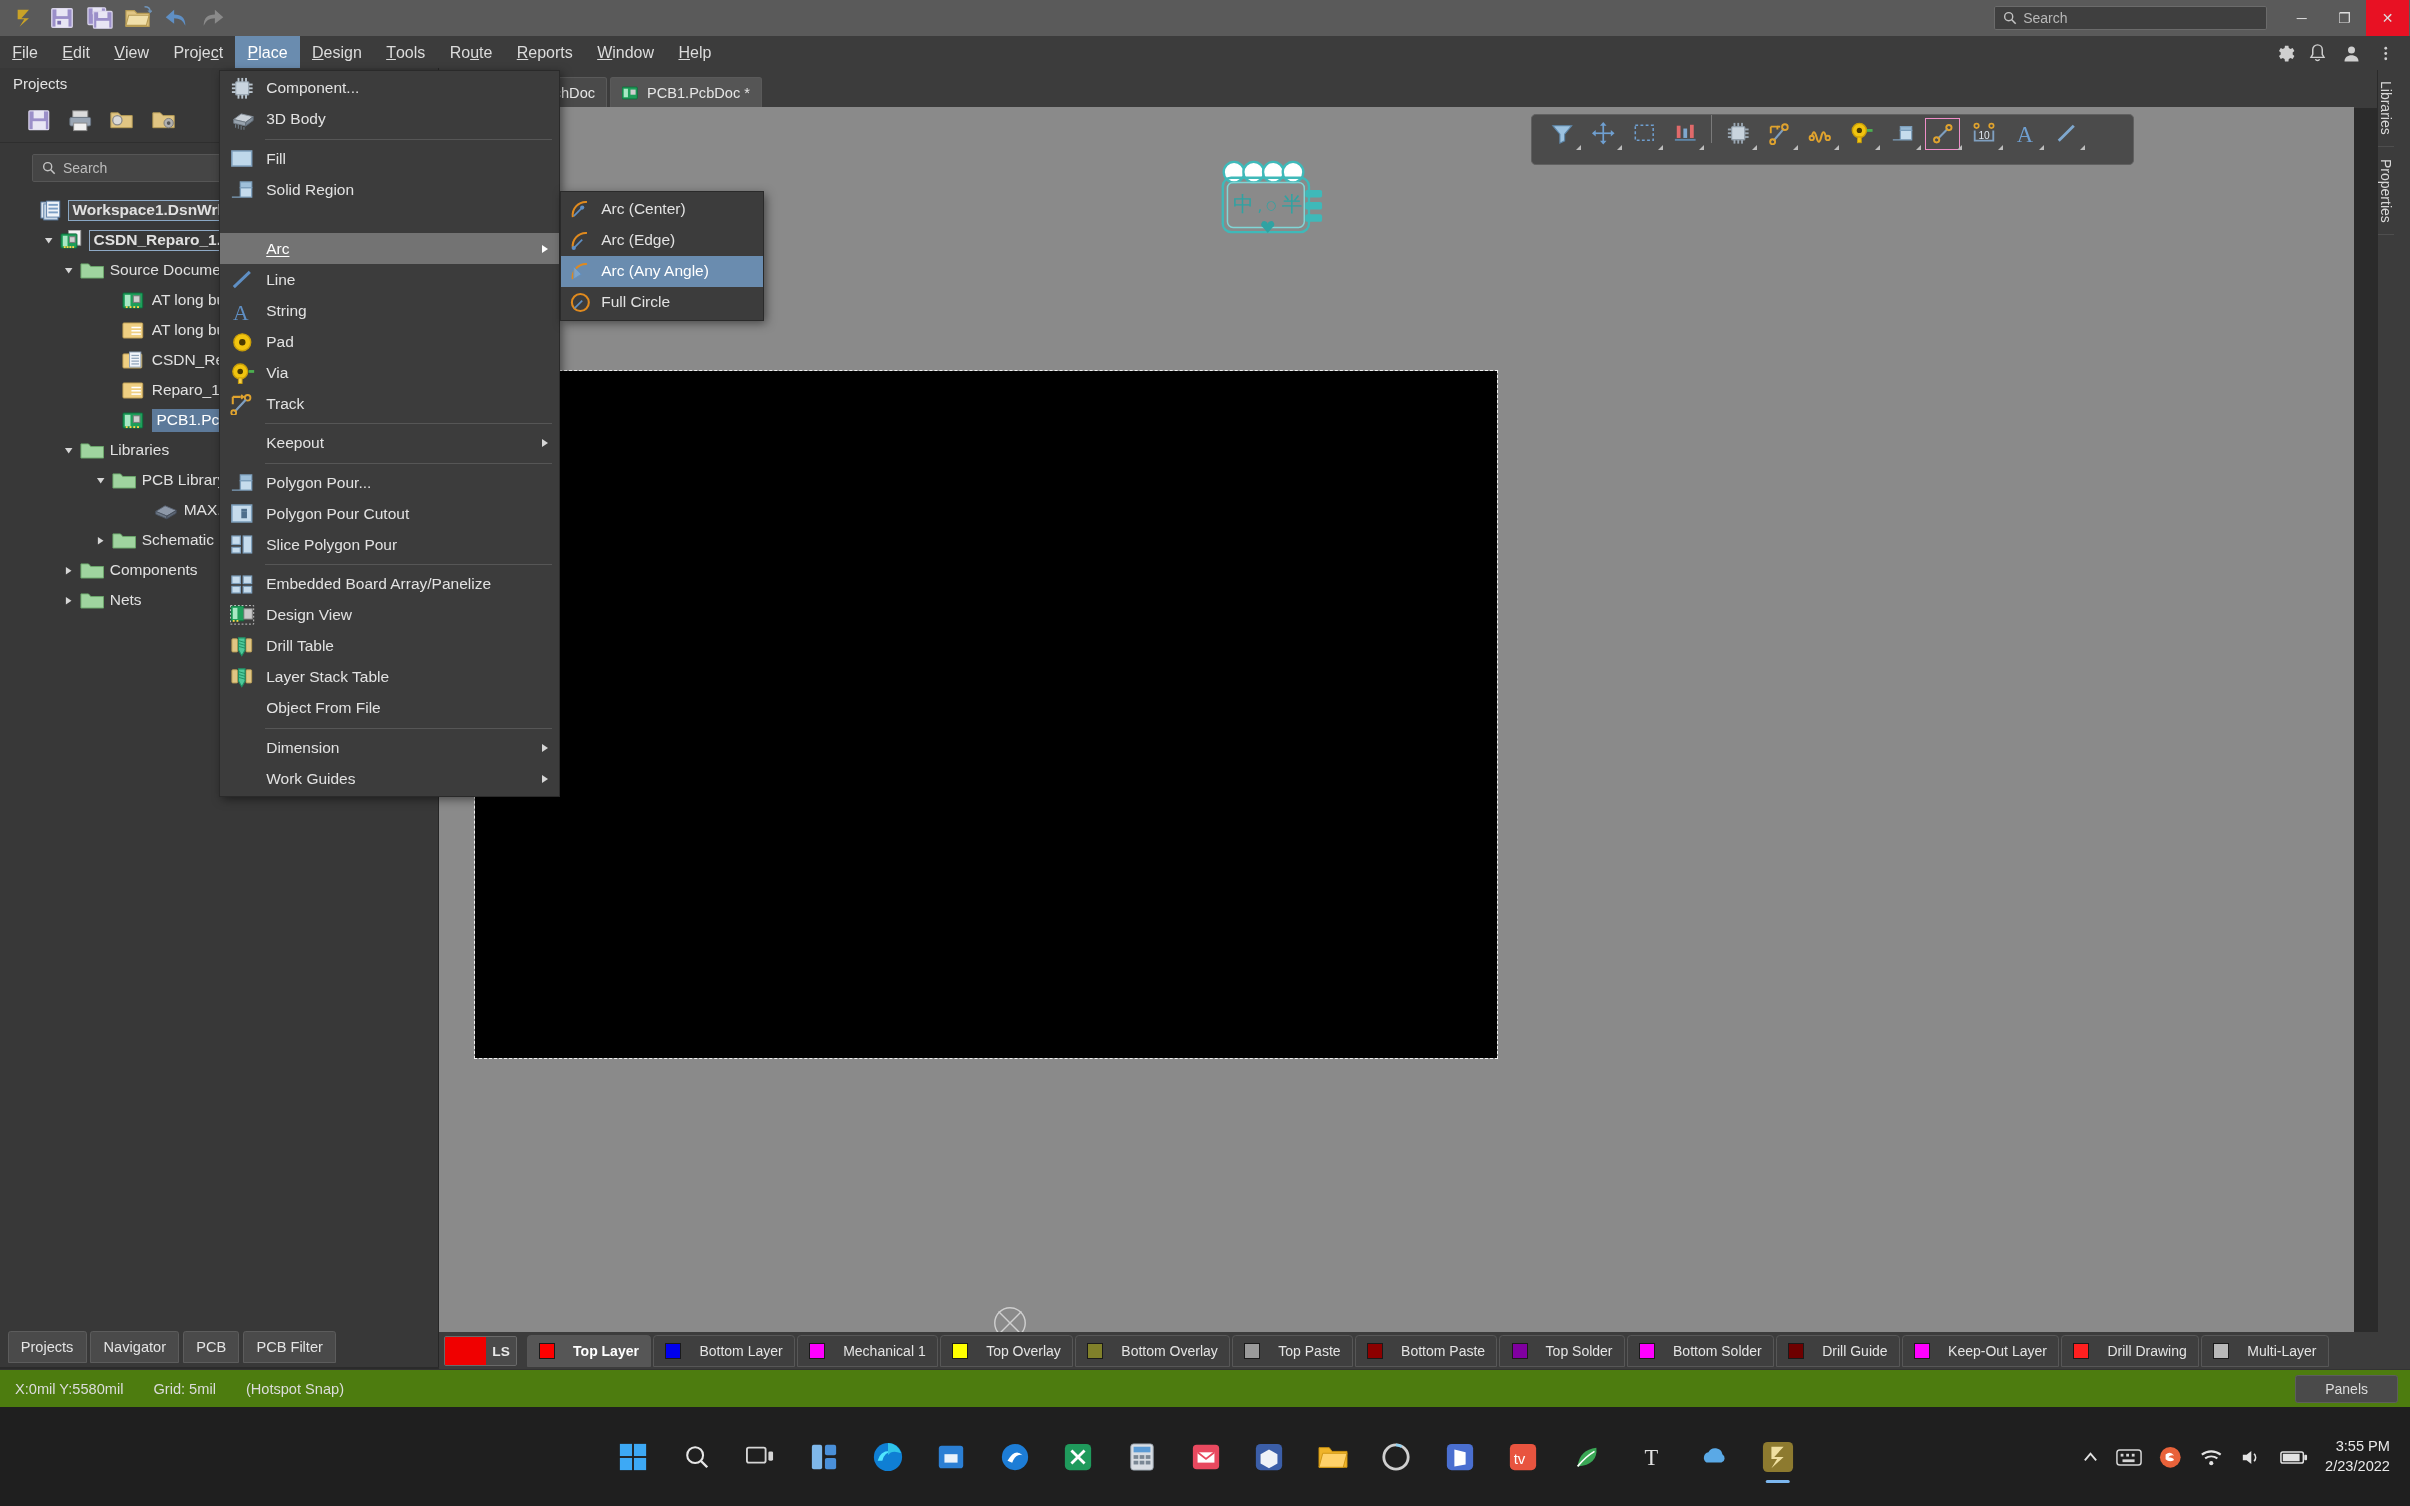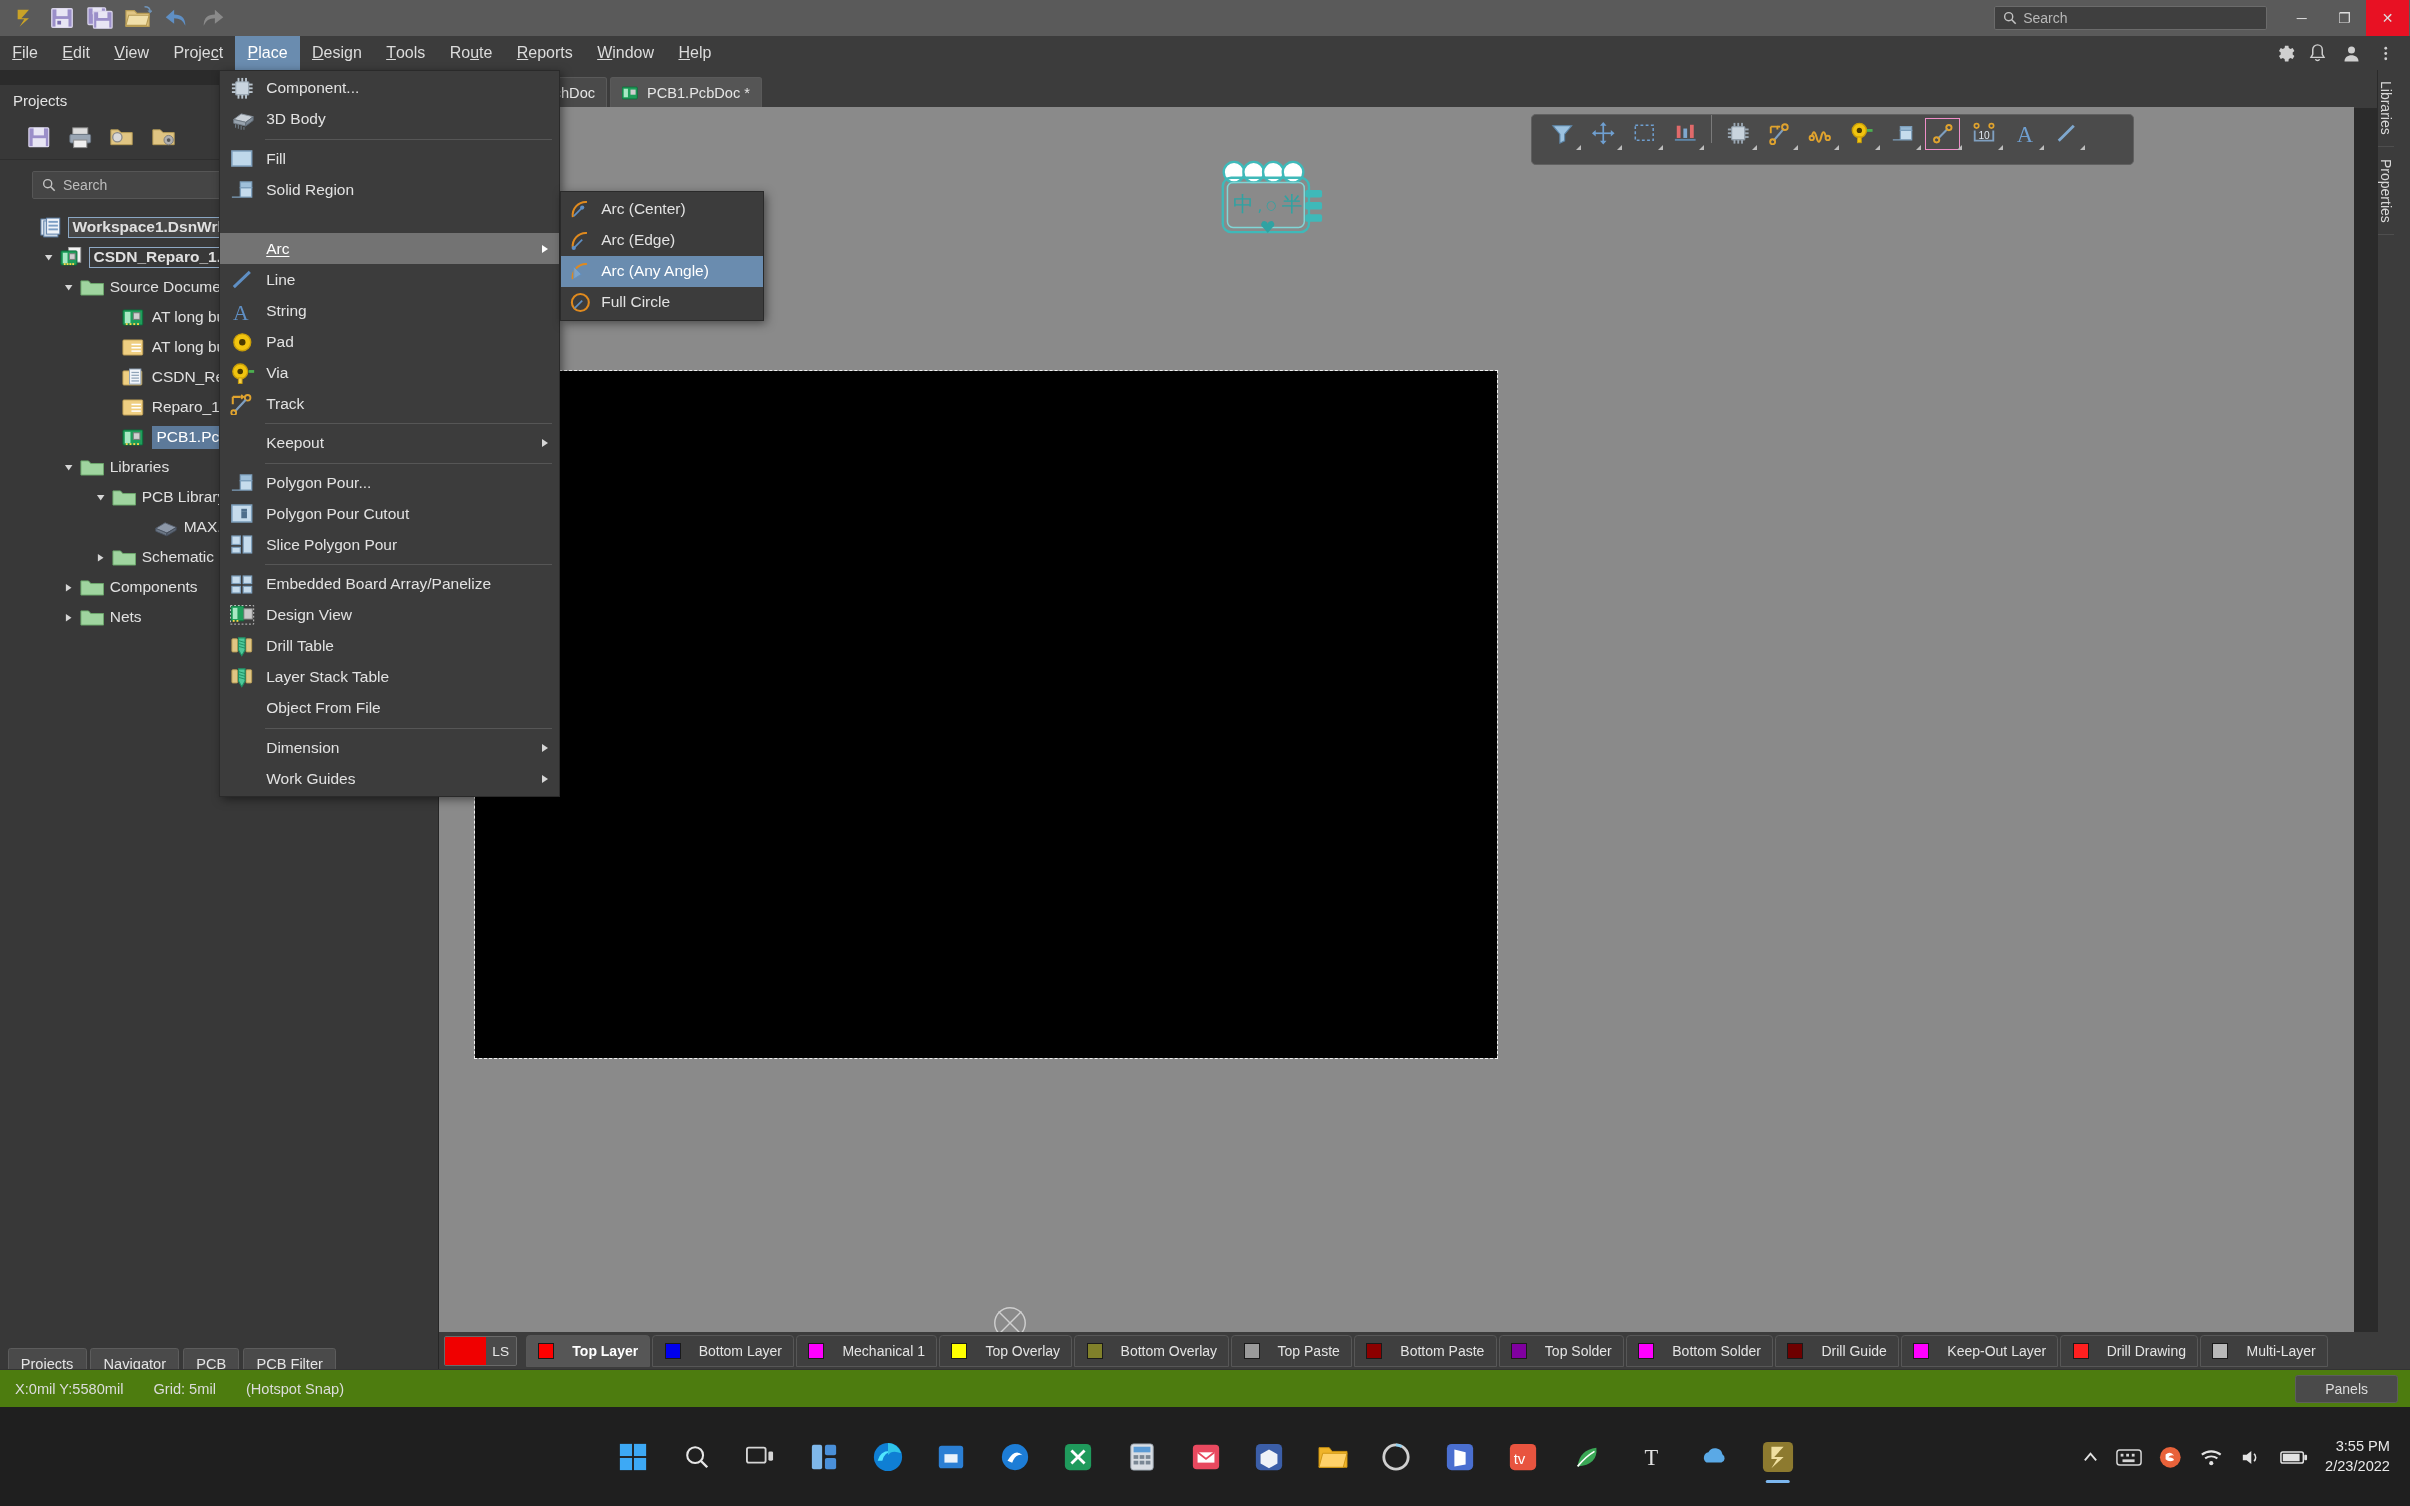--- a/index.html
+++ b/index.html
@@ -43,21 +43,21 @@
     padding: 0 12.2px; display: flex; align-items: center;
     color: #dcdcdc; font-size: 16px; white-space: nowrap;
   }
   .menu-item.active { background: #6a8caf; color: #ffffff; }
   .menu-item u { text-decoration: underline; }
   .mb-right { margin-left: auto; display: flex; align-items: center; gap: 9.4px; padding-right: 13px; }
   .mb-ico { width: 24.5px; height: 24.5px; display:flex; align-items:center; justify-content:center; }
 
   
   .leftpanel {
-    position: absolute; left: 0; top: 85px; width: 439px; height: 1299px;
+    position: absolute; left: 0; top: 68px; width: 439px; height: 1299px;
     background: #383838; border-right: 0.9px solid #262626;
   }
   .lp-header {
     height: 30px; display: flex; align-items: center; padding-left: 13px;
     color: #e2e2e2; font-size: 15px; background: #383838;
   }
   .lp-toolbar {
     height: 45px; display: flex; align-items: center; gap: 5.6px; padding-left: 21px;
     border-bottom: 0.9px solid #2e2e2e;
   }
@@ -136,21 +136,21 @@
     border-bottom: 0.9px solid #4e4e4e;
   }
 
   
   .layerbar {
     position: absolute; left: 439px; bottom: 137px; width: 1972px; height: 38px;
     background: #3c3c3c; display: flex; align-items: center; gap: 1.9px; padding-left: 4.7px;
   }
   .ls-swatch {
     display: flex; align-items: center; height: 30px; border: 0.9px solid #6a6a6a;
-    border-radius: 1.9px; background: #4a4a4a; margin-right: 7.5px; overflow: hidden;
+    border-radius: 1.9px; background: #4a4a4a; margin-right: 7.5px; overflow: hidden; font-weight: bold;
   }
   .ls-color { width: 41px; height: 100%; }
   .ls-text { padding: 0 6.6px; color: #e8e8e8; font-size: 13.7px; }
   .layer-tab {
     height: 32px; display: flex; align-items: center; gap: 18px; padding: 0 11.3px;
     border: 0.9px solid #575757; border-radius: 3.8px 3.8px 0 0; background: #3f3f3f;
     color: #e4e4e4; font-size: 14px; white-space: nowrap;
   }
   .layer-tab.active { background: #565656; color: #fff; font-weight: bold; }
   .layer-chip { width: 16px; height: 16px; border: 0.9px solid #1a1a1a; flex: 0 0 16px; }

